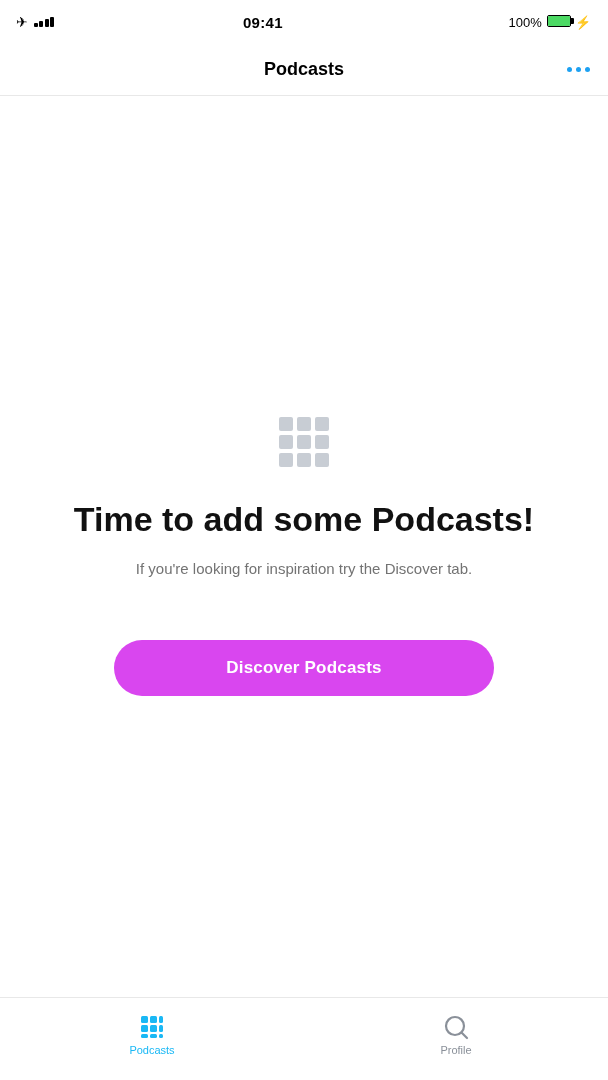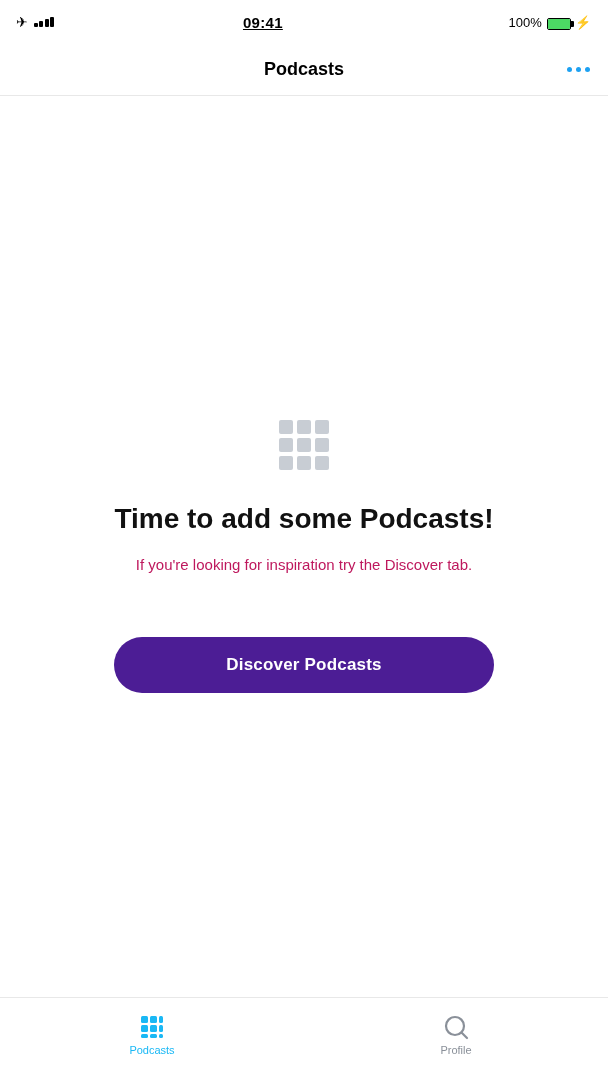--- a/index.html
+++ b/index.html
@@ -28,25 +28,24 @@
     .status-left {
       display: flex;
       align-items: center;
       gap: 6px;
     }
     .status-center {
       font-size: 15px;
       font-weight: 600;
       color: #000;
       letter-spacing: 0.3px;
-      text-decoration: underline;
     }
     .status-right {
       display: flex;
-      align-items: flex-end;
+      align-items: flex-start;
       gap: 5px;
       font-size: 12px;
       color: #000;
       margin-left: 37px;
     }
 
     
     .header {
       height: 52px;
       background: #fff;
@@ -97,49 +96,49 @@
       margin-bottom: 32px;
     }
     .grid-cell {
       width: 14px;
       height: 14px;
       background: #c8cdd4;
       border-radius: 2px;
     }
 
     .empty-title {
-      font-size: 28px;
+      font-size: 34px;
       font-weight: 800;
       color: #111;
       text-align: center;
       margin-bottom: 18px;
       line-height: 1.2;
     }
 
     .empty-subtitle {
       font-size: 15px;
       color: #8a9099;
       text-align: center;
       line-height: 1.5;
       margin-bottom: 24px;
       max-width: 420px;
     }
 
     .empty-hint {
       font-size: 15px;
-      color: #be185d;
+      color: #737373;
       text-align: center;
       line-height: 1.5;
       max-width: 420px;
       margin-bottom: 60px;
     }
 
     
     .discover-btn {
-      background: #4c1d95;
+      background: #d946ef;
       color: #fff;
       font-size: 17px;
       font-weight: 600;
       border: none;
       border-radius: 32px;
       padding: 18px 0;
       width: 380px;
       cursor: pointer;
       text-align: center;
       letter-spacing: 0.2px;

